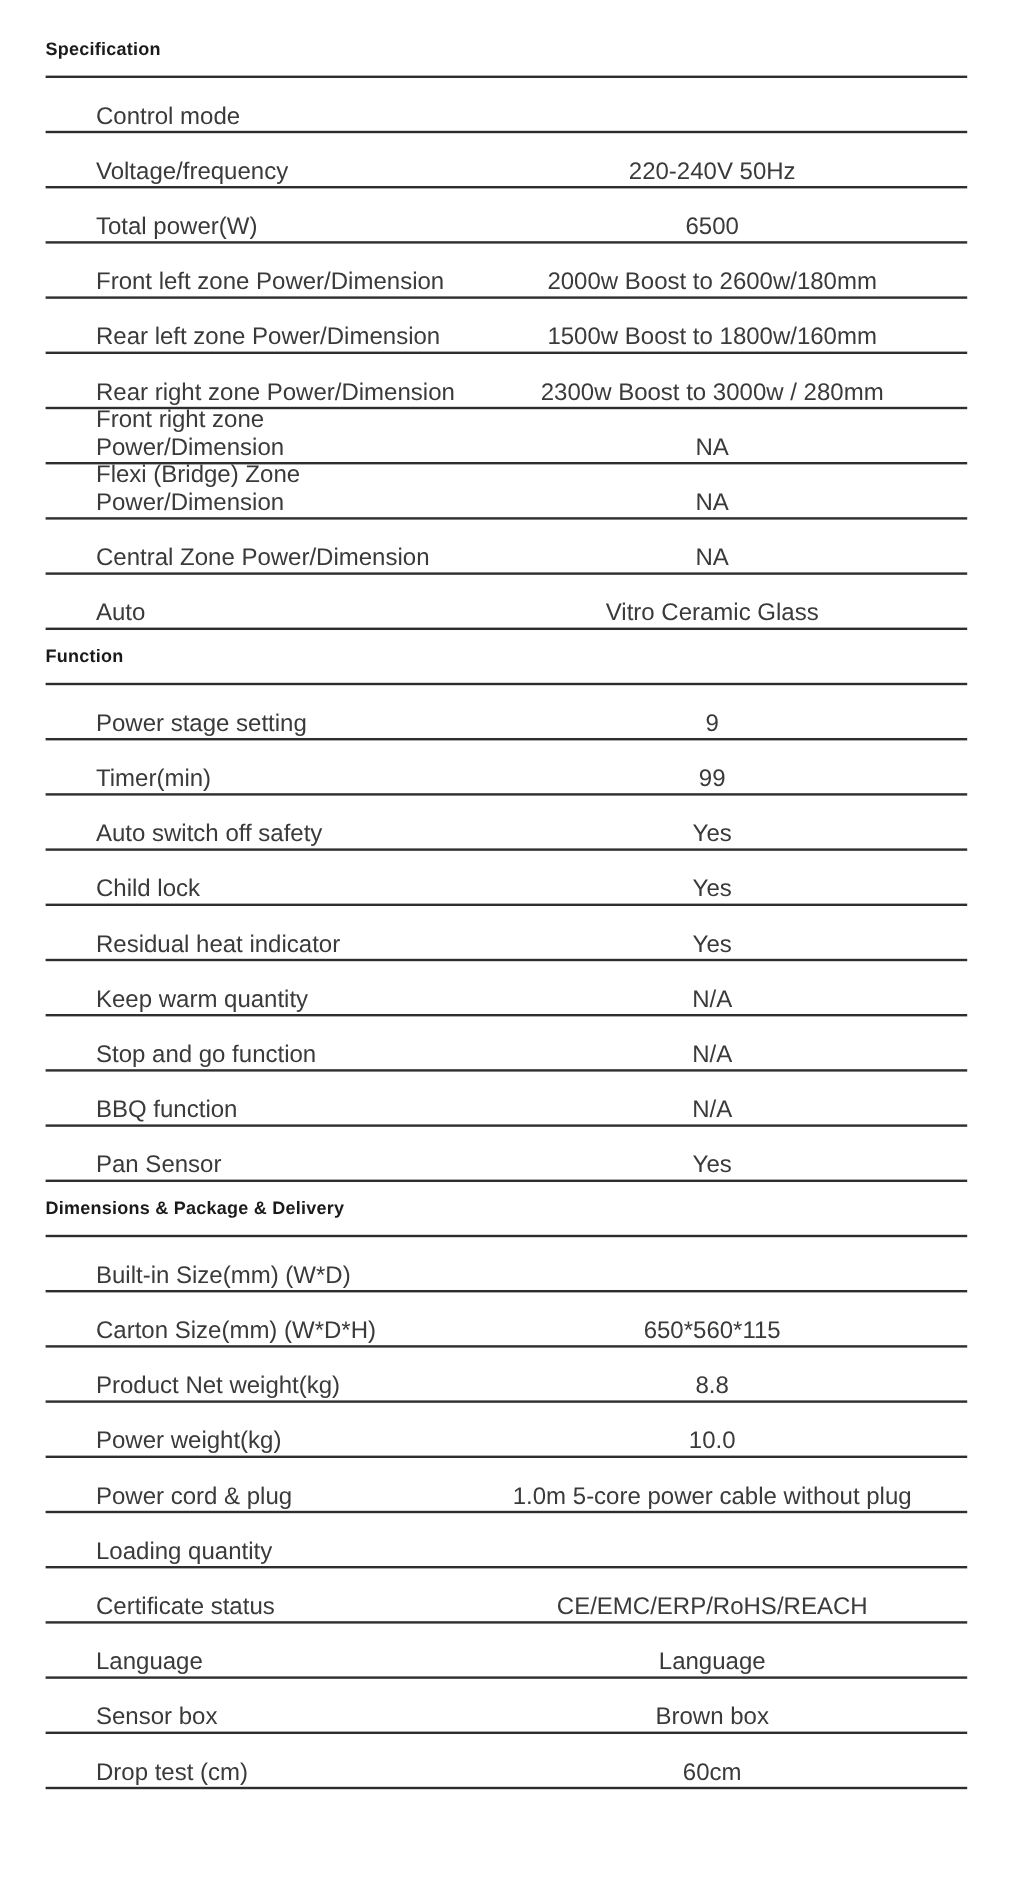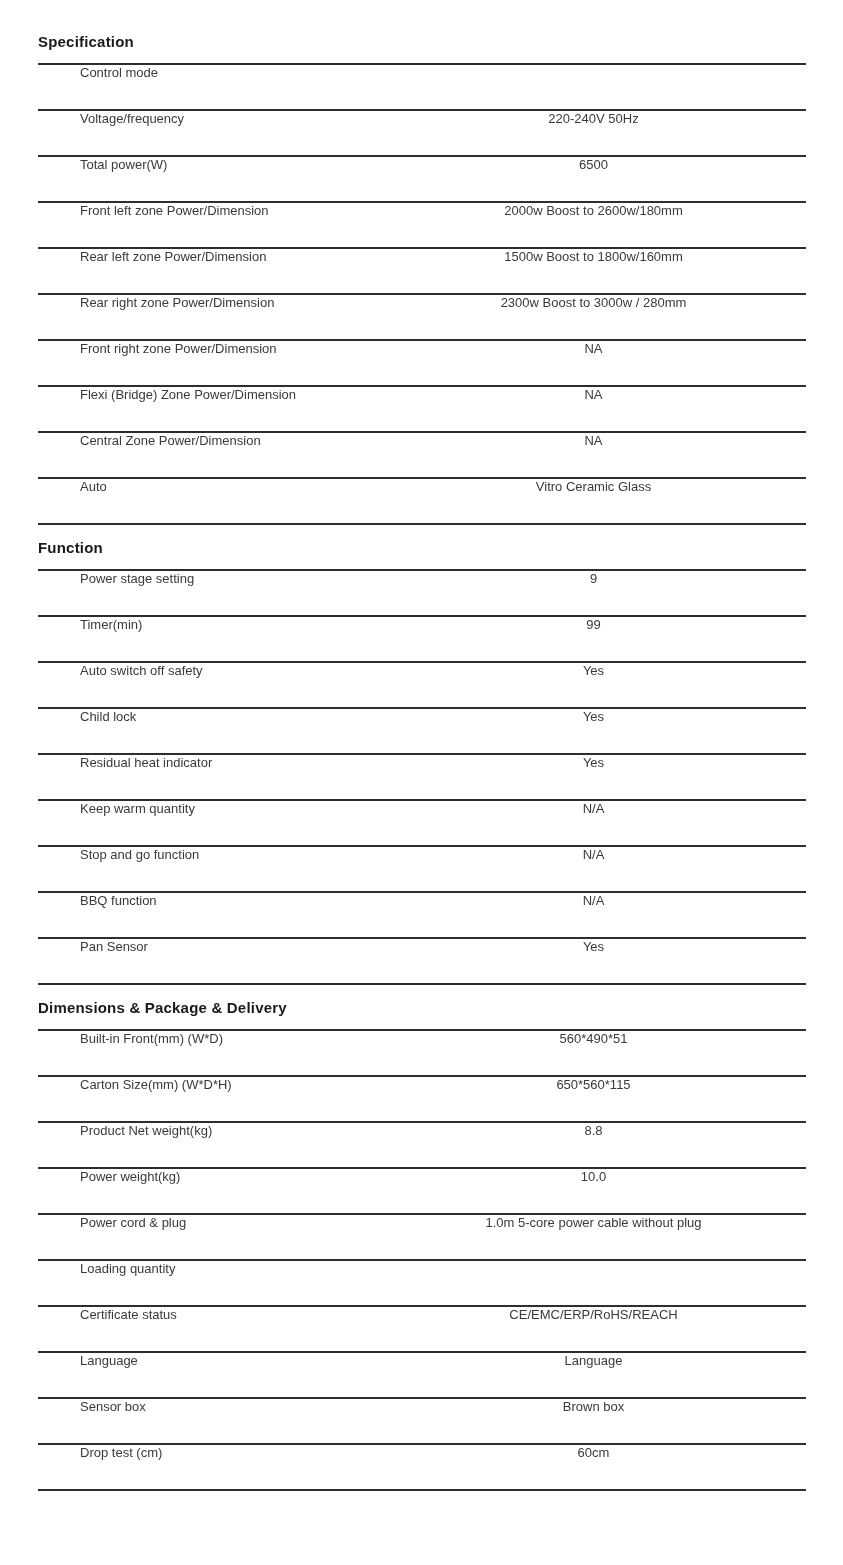--- a/index.html
+++ b/index.html
@@ -28,23 +28,23 @@
     align-items: center;
     border-bottom: 2px solid #2e2e2e;
     font-size: 15px;
     font-weight: bold;
     color: #1a1a1a;
     letter-spacing: 0.2px;
   }
   .row {
     height: 44px;
     display: flex;
-    align-items: flex-start;
+    align-items: flex-end;
     border-bottom: 2px solid #2e2e2e;
-    font-size: 13px;
+    font-size: 20px;
   }
   .cell {
     display: flex;
     align-items: center;
   }
   .cell.label {
     width: 343px;
     padding-left: 42px;
     box-sizing: border-box;
     text-align: left;
@@ -132,22 +132,21 @@
       <div class="row">
         <div class="cell label">BBQ function</div>
         <div class="cell value">N/A</div>
       </div>
       <div class="row">
         <div class="cell label">Pan Sensor</div>
         <div class="cell value">Yes</div>
       </div>
       <div class="section-header">Dimensions &amp; Package &amp; Delivery</div>
       <div class="row">
-        <div class="cell label">Built-in Front(mm) (W*D)</div>
-        <div class="cell value">560*490*51</div>
+        <div class="cell label">Built-in Size(mm) (W*D)</div>
       </div>
       <div class="row">
         <div class="cell label">Carton Size(mm) (W*D*H)</div>
         <div class="cell value">650*560*115</div>
       </div>
       <div class="row">
         <div class="cell label">Product Net weight(kg)</div>
         <div class="cell value">8.8</div>
       </div>
       <div class="row">

